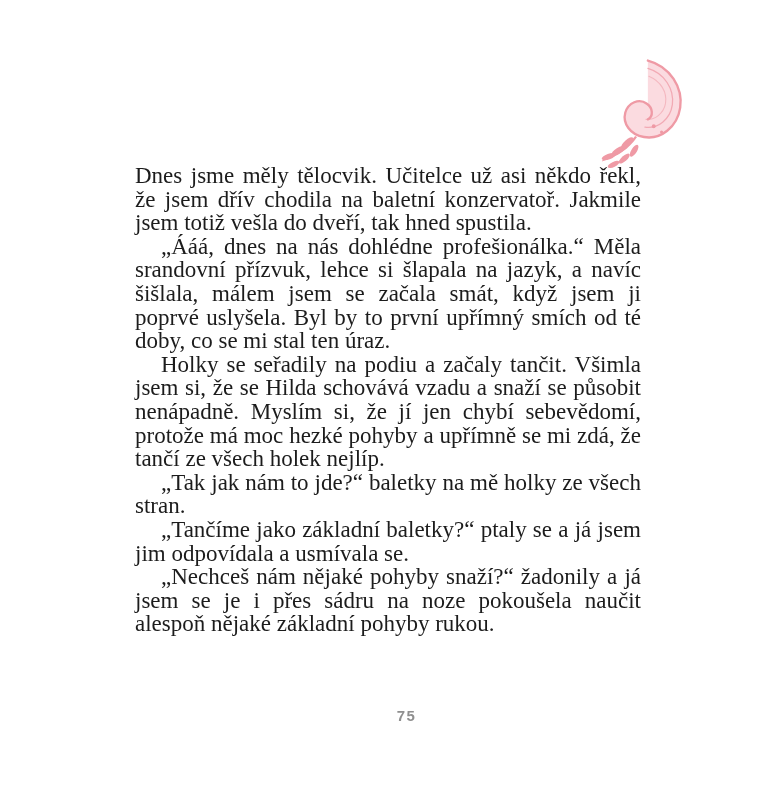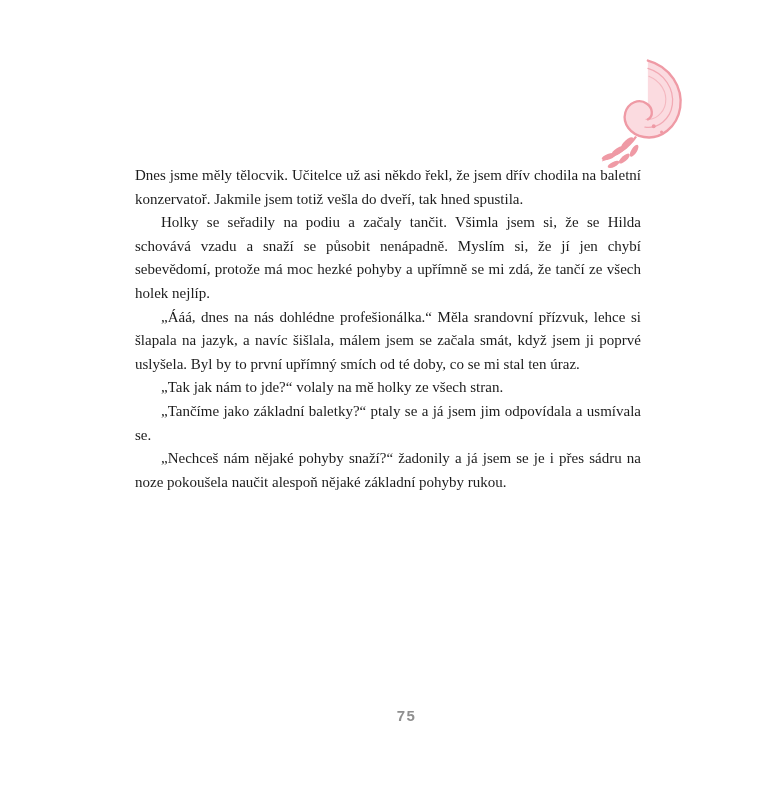--- a/index.html
+++ b/index.html
@@ -22,21 +22,21 @@
     width: 98px;
     height: 114px;
   }
   .ornament svg { display: block; width: 100%; height: 100%; }
 
   .text-block {
     position: absolute;
     left: 135px;
     top: 164px;
     width: 506px;
-    font-size: 15px;
+    font-size: 23px;
     line-height: 23.6px;
     color: #1c1c1c;
     text-align: justify;
     hyphens: auto;
   }
   .text-block p { margin: 0; }
   .text-block p.indent { text-indent: 26px; }
 
   .page-number {
     position: absolute;
@@ -75,22 +75,22 @@
         <ellipse cx="33" cy="104" rx="7" ry="2.8" transform="rotate(-42 33 104)"></ellipse>
         <ellipse cx="22" cy="110" rx="6.5" ry="2.6" transform="rotate(-26 22 110)"></ellipse>
         <circle cx="63" cy="71" r="2"></circle>
         <circle cx="71" cy="77" r="1.6"></circle>
       </g>
     </svg>
   </div>
 
   <div class="text-block">
     <p>Dnes jsme měly tělocvik. Učitelce už asi někdo řekl, že jsem dřív chodila na baletní konzervatoř. Jakmile jsem totiž vešla do dveří, tak hned spustila.</p>
+    <p class="indent">„Ááá, dnes na nás dohlédne profešionálka.“ Měla srandovní přízvuk, lehce si šlapala na jazyk, a navíc šišlala, málem jsem se začala smát, když jsem ji poprvé uslyšela. Byl by to první upřímný smích od té doby, co se mi stal ten úraz.</p>
     <p class="indent">Holky se seřadily na podiu a začaly tančit. Všimla jsem si, že se Hilda schovává vzadu a snaží se působit nenápadně. Myslím si, že jí jen chybí sebevědomí, protože má moc hezké pohyby a upřímně se mi zdá, že tančí ze všech holek nejlíp.</p>
-    <p class="indent">„Ááá, dnes na nás dohlédne profešionálka.“ Měla srandovní přízvuk, lehce si šlapala na jazyk, a navíc šišlala, málem jsem se začala smát, když jsem ji poprvé uslyšela. Byl by to první upřímný smích od té doby, co se mi stal ten úraz.</p>
-    <p class="indent">„Tak jak nám to jde?“ volaly na mě holky ze všech stran.</p>
+    <p class="indent">„Tak jak nám to jde?“ baletky na mě holky ze všech stran.</p>
     <p class="indent">„Tančíme jako základní baletky?“ ptaly se a já jsem jim odpovídala a usmívala se.</p>
     <p class="indent">„Nechceš nám nějaké pohyby snaží?“ žadonily a já jsem se je i přes sádru na noze pokoušela naučit alespoň nějaké základní pohyby rukou.</p>
   </div>
 
   <div class="page-number">75</div>
 
 </div>
 
 </body></html>

